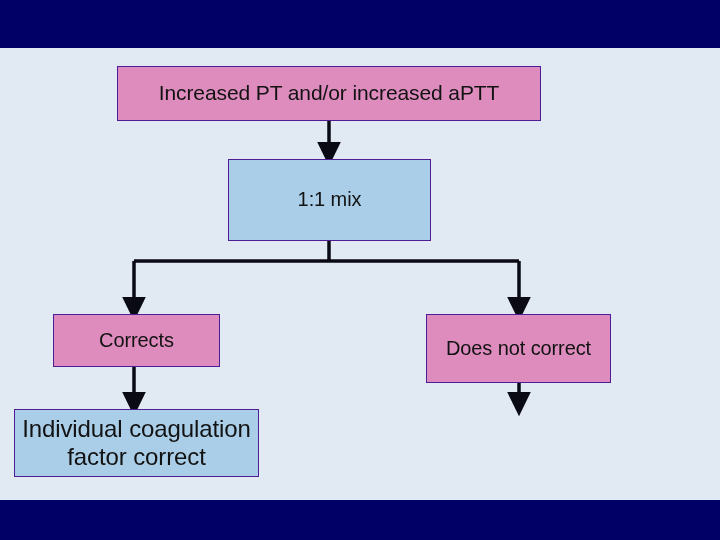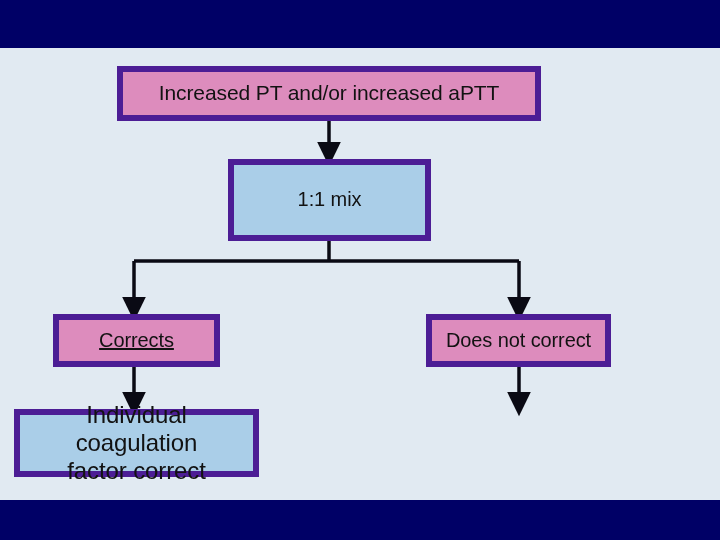--- a/index.html
+++ b/index.html
@@ -29,21 +29,21 @@
     position: absolute;
     left: 0;
     top: 0;
     width: 720px;
     height: 540px;
   }
 
   .node {
     position: absolute;
     box-sizing: border-box;
-    border: 6px solid #4c1d95;
+    border: 1px solid #4c1d95;
     display: flex;
     align-items: center;
     justify-content: center;
     text-align: center;
     color: #121212;
     line-height: 1.18;
     letter-spacing: -0.1px;
   }
   .node-pink { background: #dd8cbd; }
   .node-blue { background: #aacee8; }
@@ -52,24 +52,23 @@
     left: 117px; top: 66px; width: 424px; height: 55px;
     font-size: 21px;
   }
   #node-mix {
     left: 228px; top: 159px; width: 203px; height: 82px;
     font-size: 20px;
   }
   #node-corrects {
     left: 53px; top: 314px; width: 167px; height: 53px;
     font-size: 20px;
-    text-decoration: underline;
   }
   #node-notcorrect {
-    left: 426px; top: 314px; width: 185px; height: 53px;
+    left: 426px; top: 314px; width: 185px; height: 69px;
     font-size: 20px;
   }
   #node-factor-assays {
     left: 14px; top: 409px; width: 245px; height: 68px;
     font-size: 24px;
   }
   #node-lupus {
     left: 332px; top: 409px; width: 373px; height: 68px;
     font-size: 20px;
   }

